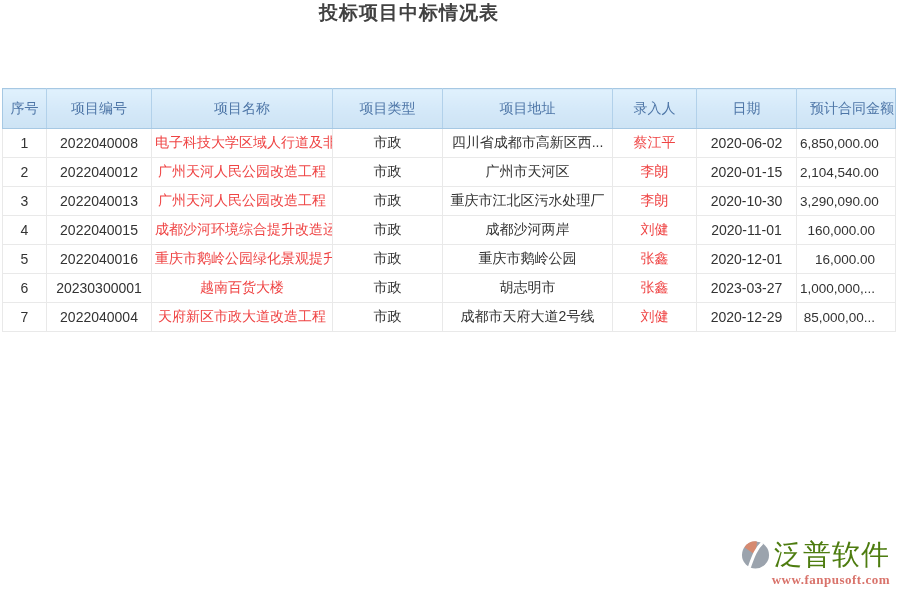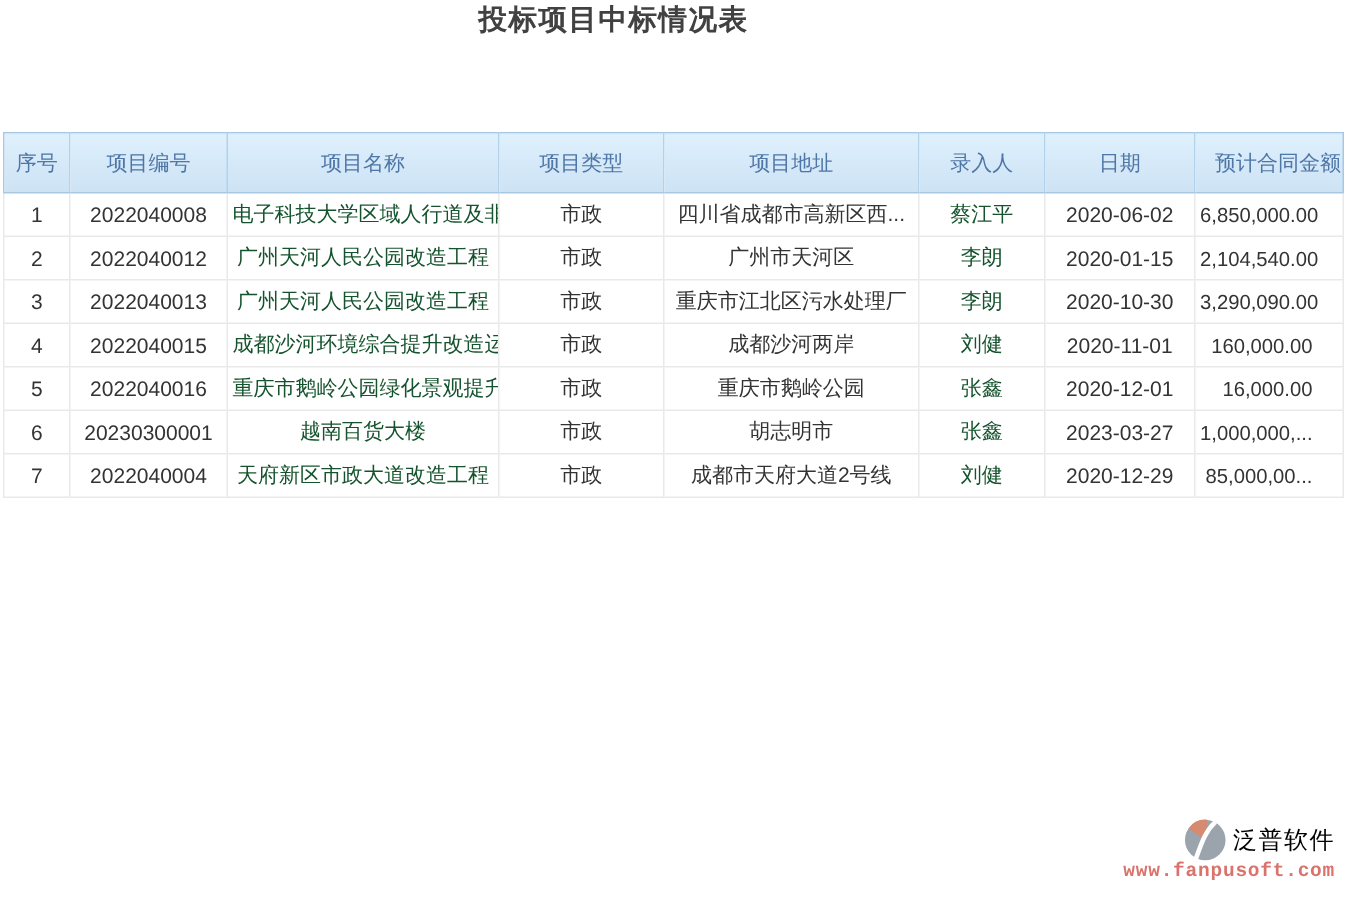--- a/index.html
+++ b/index.html
@@ -31,34 +31,34 @@
   tbody td{
     height:28px;
     border:1px solid #e9e9e9;
     background:#ffffff;
     font-size:14px;color:#333333;
     text-align:center;vertical-align:middle;
     white-space:nowrap;overflow:hidden;
     padding:0 3px;
   }
   tbody td.amount{text-align:right;padding-right:20px;font-size:13.5px;}
-  tbody td.link{color:#14532d;font-family:Liberation Mono, monospace;}
+  tbody td.link{color:#ef4444;font-family:Liberation Mono, monospace;}
   .footer-brand{
     position:absolute;right:10px;bottom:12px;
     display:flex;flex-direction:column;align-items:flex-end;
   }
   .brand-line{display:flex;align-items:center;gap:4px;}
   .brand-name{
-    font-size:16px;color:#000000;letter-spacing:1px;
+    font-size:28px;color:#4d7c0f;letter-spacing:1px;
     font-family:"Liberation Sans","DejaVu Sans",sans-serif;
   }
   .brand-url{
     margin-top:-2px;
     font-size:13px;font-weight:bold;color:#d9736b;
-    font-family:Liberation Mono, monospace;
+    font-family:Liberation Serif, serif;
     letter-spacing:0.5px;
   }
   .logo-svg{display:block;}
 </style>
 </head>
 <body>
 
 <h1 class="page-title">投标项目中标情况表</h1>
 
 <div class="table-wrap">

